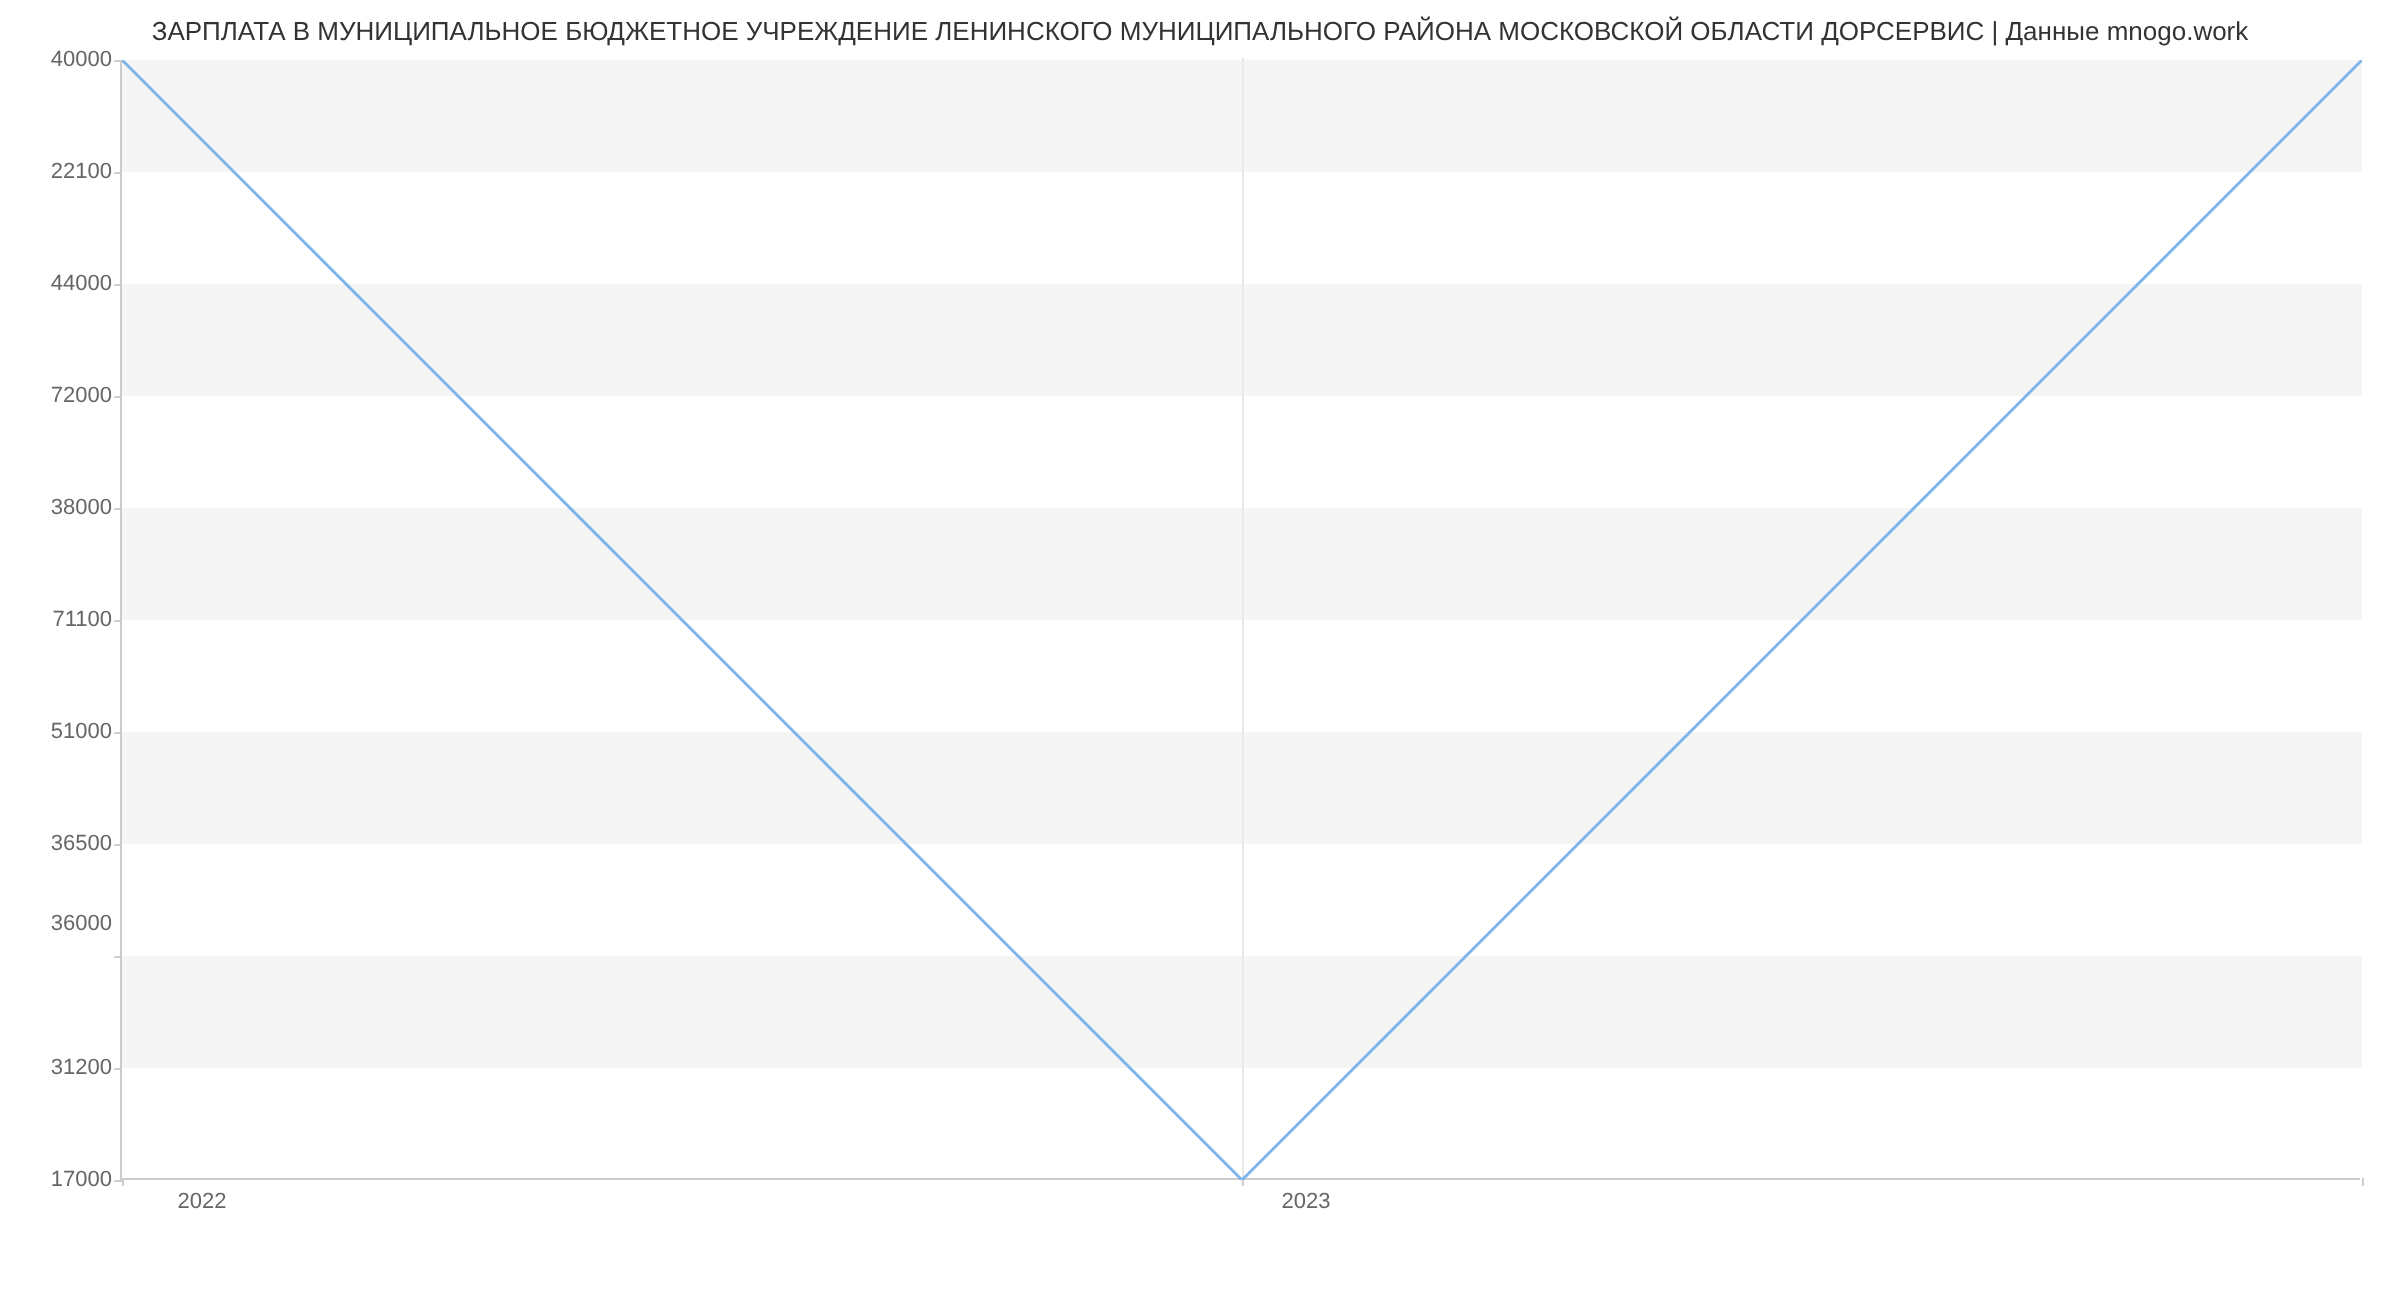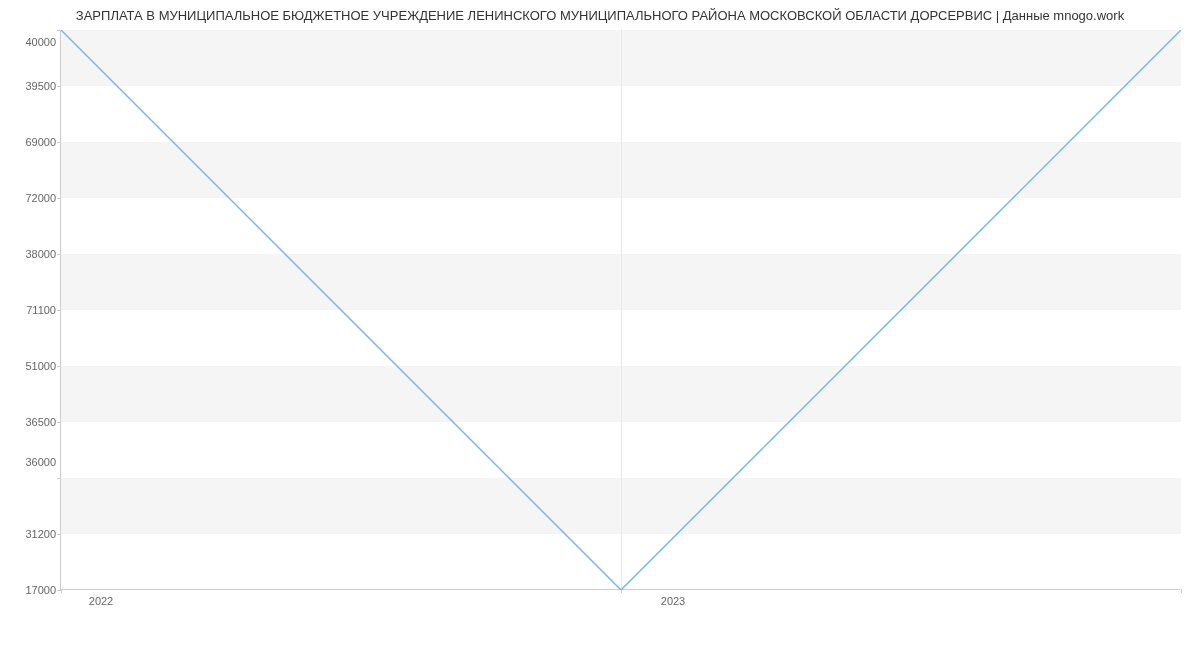--- a/index.html
+++ b/index.html
@@ -116,30 +116,30 @@
     <div class="y-tick" style="top:392px">36500</div>
     <div class="y-tick-line" style="top:392px"></div>
     <div class="y-tick" style="top:336px">51000</div>
     <div class="y-tick-line" style="top:336px"></div>
     <div class="y-tick" style="top:280px">71100</div>
     <div class="y-tick-line" style="top:280px"></div>
     <div class="y-tick" style="top:224px">38000</div>
     <div class="y-tick-line" style="top:224px"></div>
     <div class="y-tick" style="top:168px">72000</div>
     <div class="y-tick-line" style="top:168px"></div>
-    <div class="y-tick" style="top:112px">69000</div>
+    <div class="y-tick" style="top:112px">44000</div>
     <div class="y-tick-line" style="top:112px"></div>
-    <div class="y-tick" style="top:56px">39500</div>
+    <div class="y-tick" style="top:56px">22100</div>
     <div class="y-tick-line" style="top:56px"></div>
-    <div class="y-tick" style="top:12px">40000</div>
+    <div class="y-tick" style="top:0px">40000</div>
     <div class="y-tick-line" style="top:0px"></div>
 
     <div class="x-tick" style="left:0px">2022</div>
     <div class="x-tick-line" style="left:0px"></div>
-    <div class="x-tick" style="left:572px">2023</div>
+    <div class="x-tick" style="left:552px">2023</div>
     <div class="x-tick-line" style="left:560px"></div>
     <div class="x-tick" style="left:1120px">2031</div>
     <div class="x-tick-line" style="left:1120px"></div>
 
     <svg class="line-svg" viewBox="0 0 1120 560" preserveAspectRatio="none">
       <polyline id="chart-line" class="line-path" points="0,0 560,560 1120,0" style="stroke: rgb(124, 181, 236);"></polyline>
     </svg>
   </div>
 </div>
 

